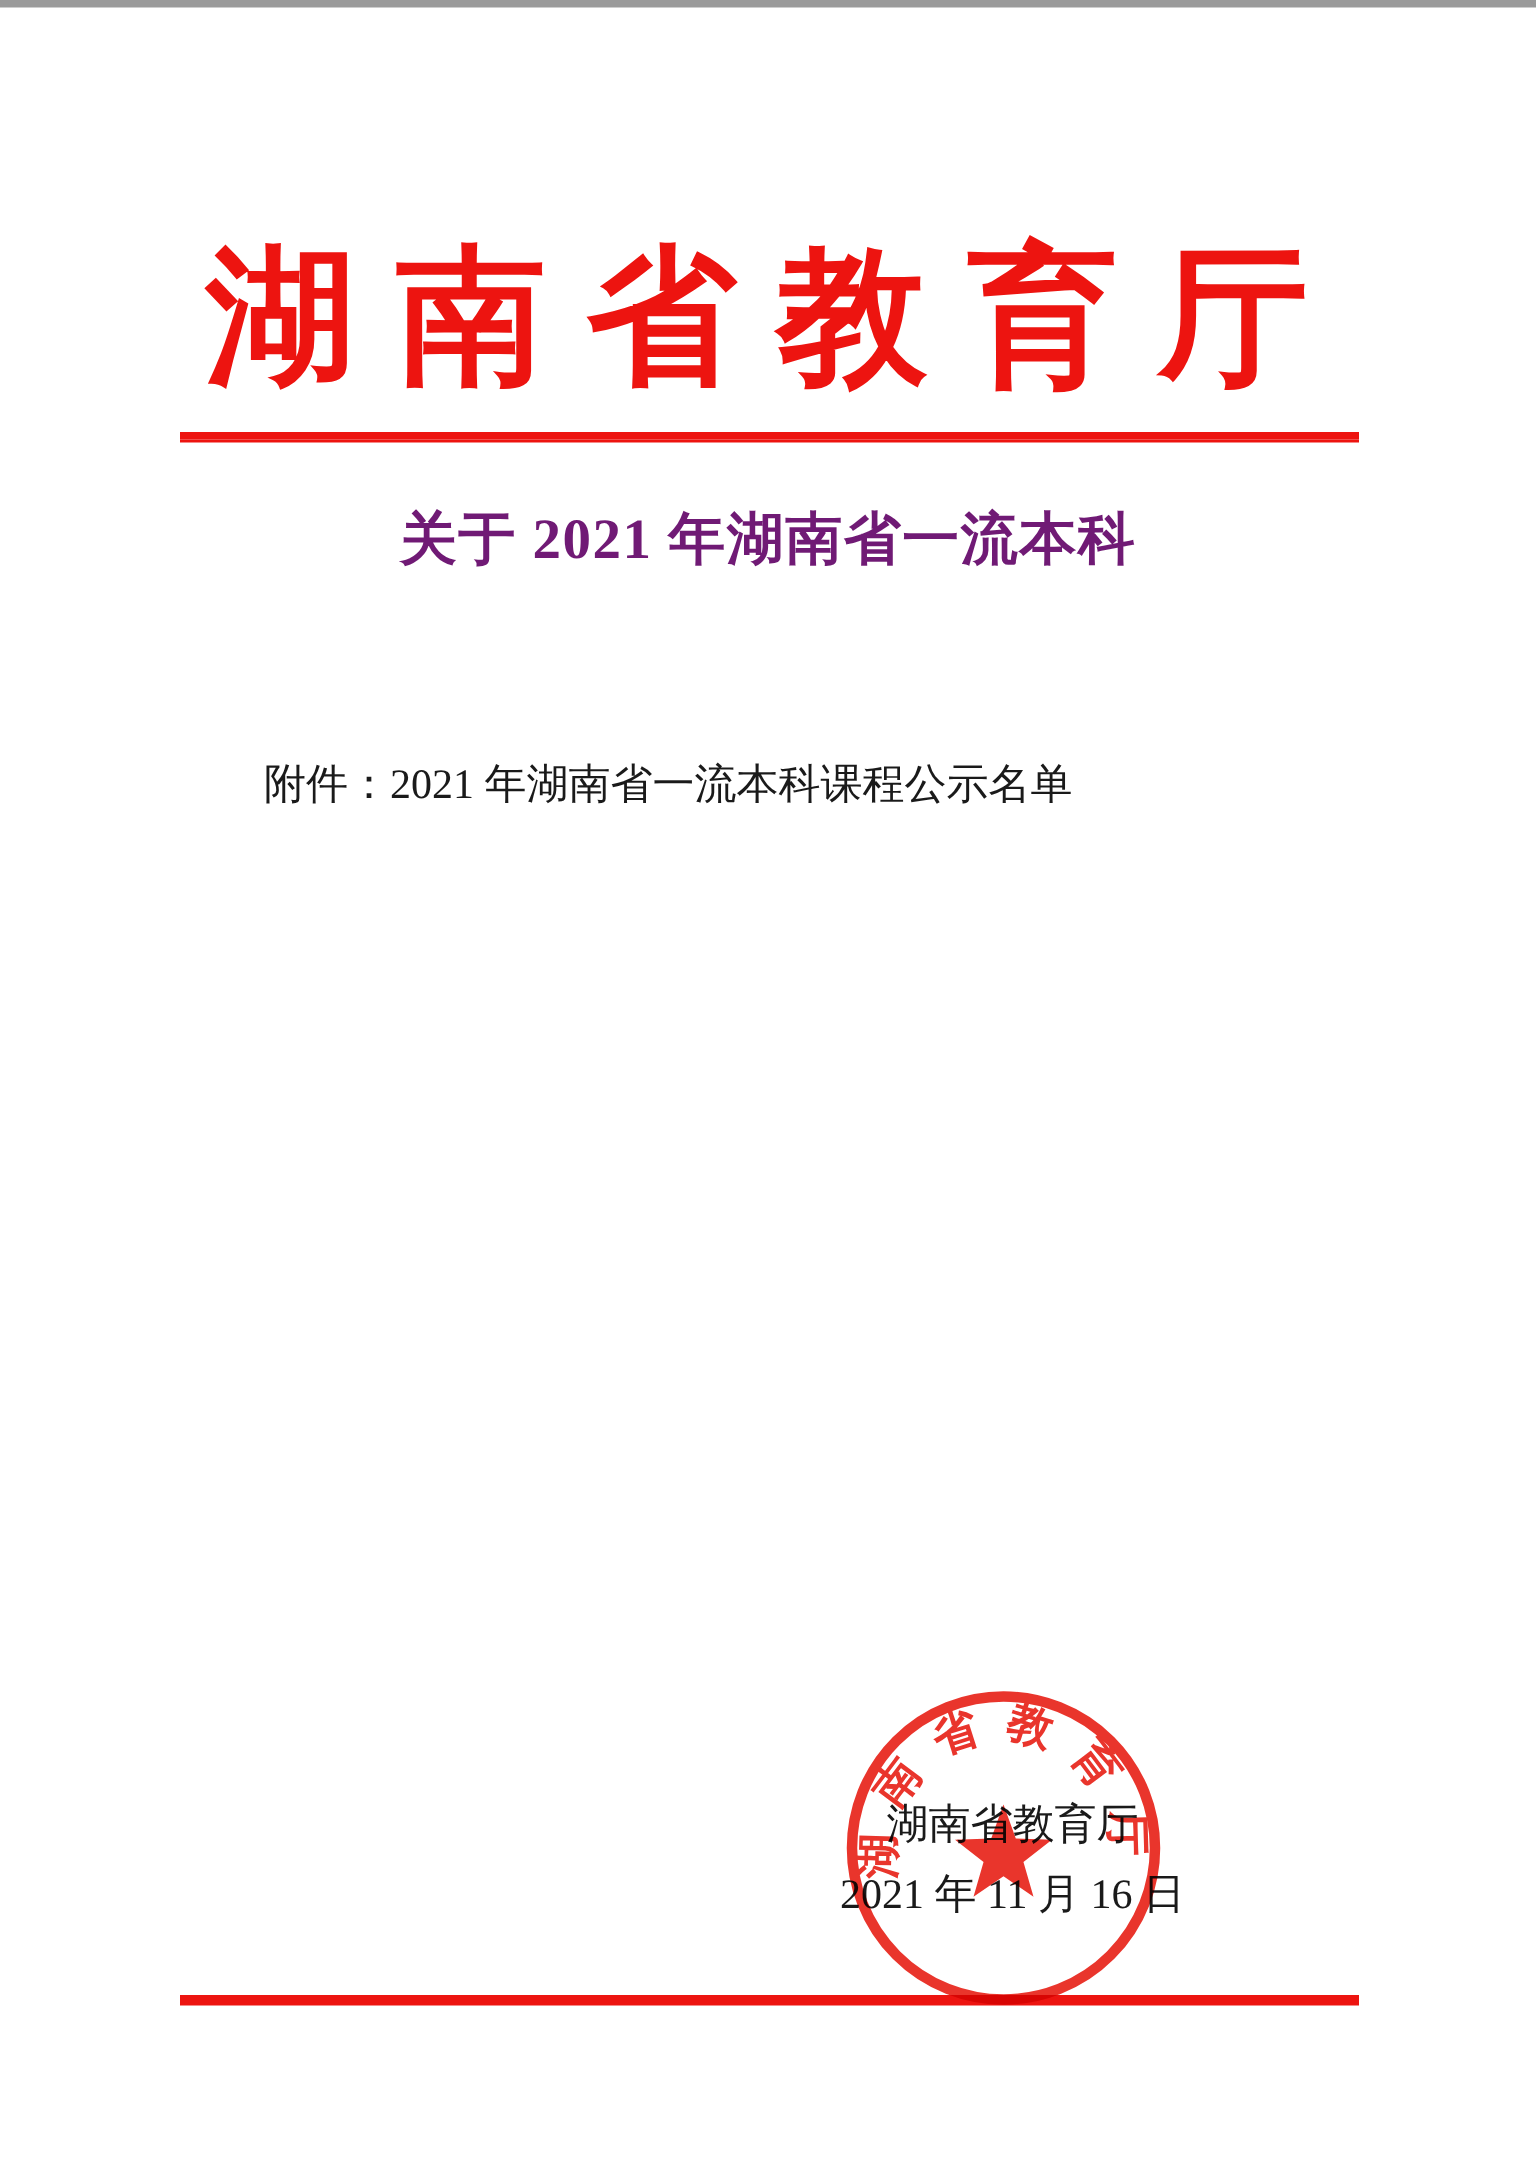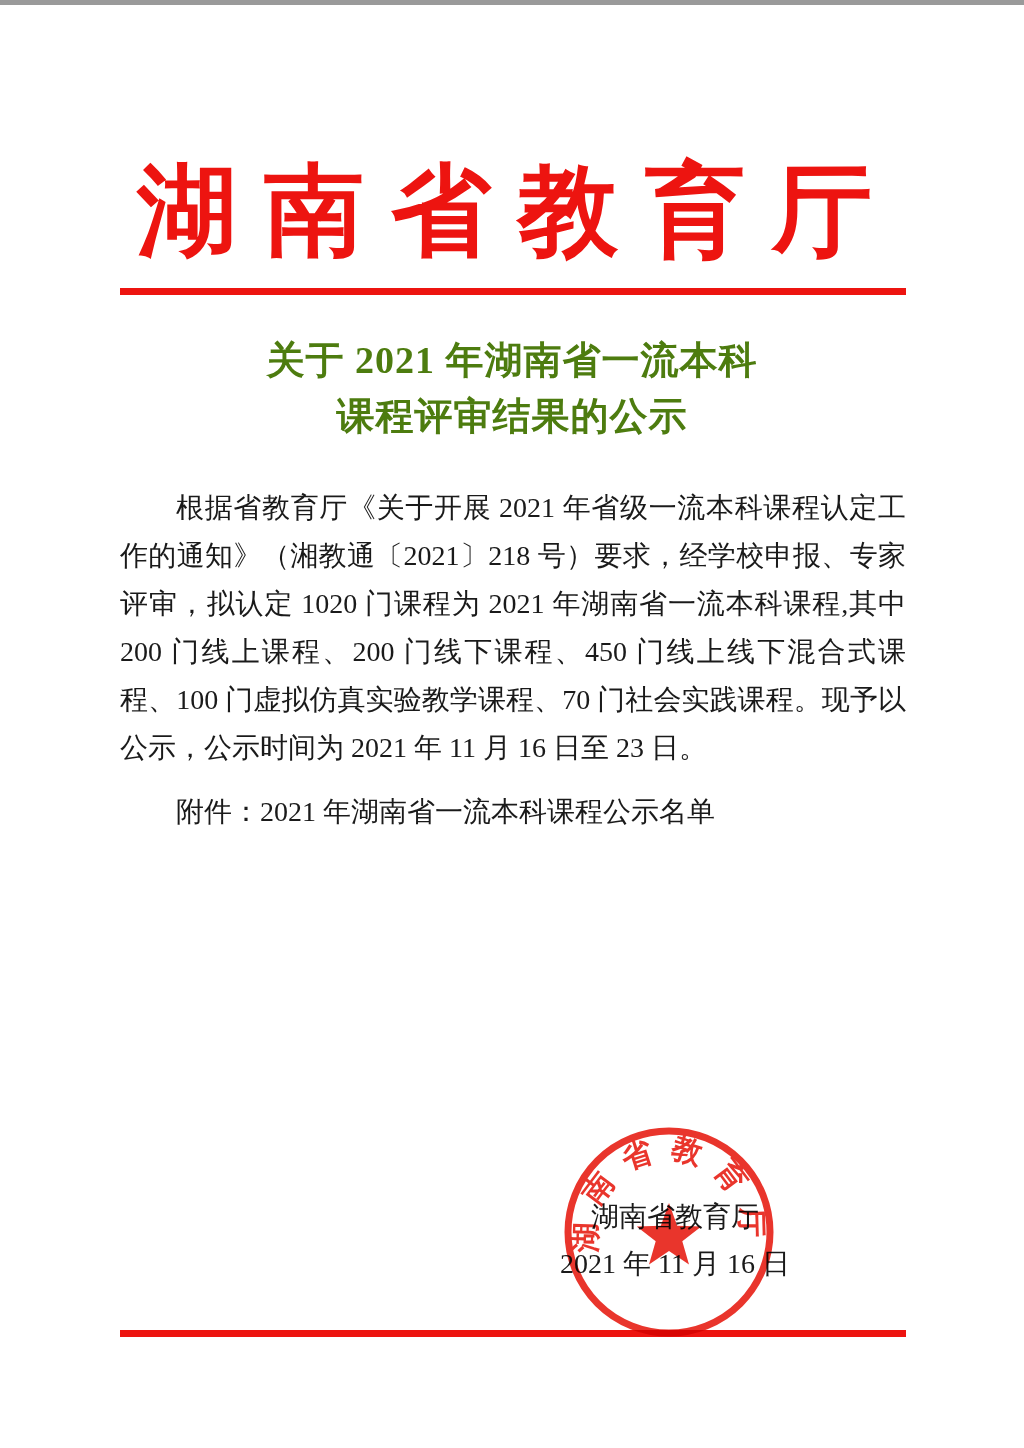--- a/index.html
+++ b/index.html
@@ -62,21 +62,21 @@
   
   .doc-title{
     position:absolute;
     left:0;
     top:327px;
     width:1024px;
     text-align:center;
     font-size:38px;
     font-weight:bold;
     line-height:56px;
-    color:#4d7c0f;
+    color:#701a75;
     letter-spacing:1px;
   }
 
   
   .body-block{
     position:absolute;
     left:120px;
     top:479px;
     width:786px;
     font-size:28px;
@@ -136,25 +136,23 @@
 <body>
 
 <div class="page">
 
   <div class="masthead">湖南省教育厅</div>
 
   <div class="rule rule-top"></div>
 
   <div class="doc-title">
     <div>关于 2021 年湖南省一流本科</div>
-    <div>课程评审结果的公示</div>
   </div>
 
   <div class="body-block">
-    <p>根据省教育厅《关于开展 2021 年省级一流本科课程认定工作的通知》（湘教通〔2021〕218 号）要求，经学校申报、专家评审，拟认定 1020 门课程为 2021 年湖南省一流本科课程,其中 200 门线上课程、200 门线下课程、450 门线上线下混合式课程、100 门虚拟仿真实验教学课程、70 门社会实践课程。现予以公示，公示时间为 2021 年 11 月 16 日至 23 日。</p>
     <p class="attachment-line">附件：2021 年湖南省一流本科课程公示名单</p>
   </div>
 
   <div class="signature-block">
     <div class="sig-agency">湖南省教育厅</div>
     <div class="sig-date">2021 年 11 月 16 日</div>
   </div>
 
   <div class="seal">
     <svg viewBox="0 0 216 216" xmlns="http://www.w3.org/2000/svg">

